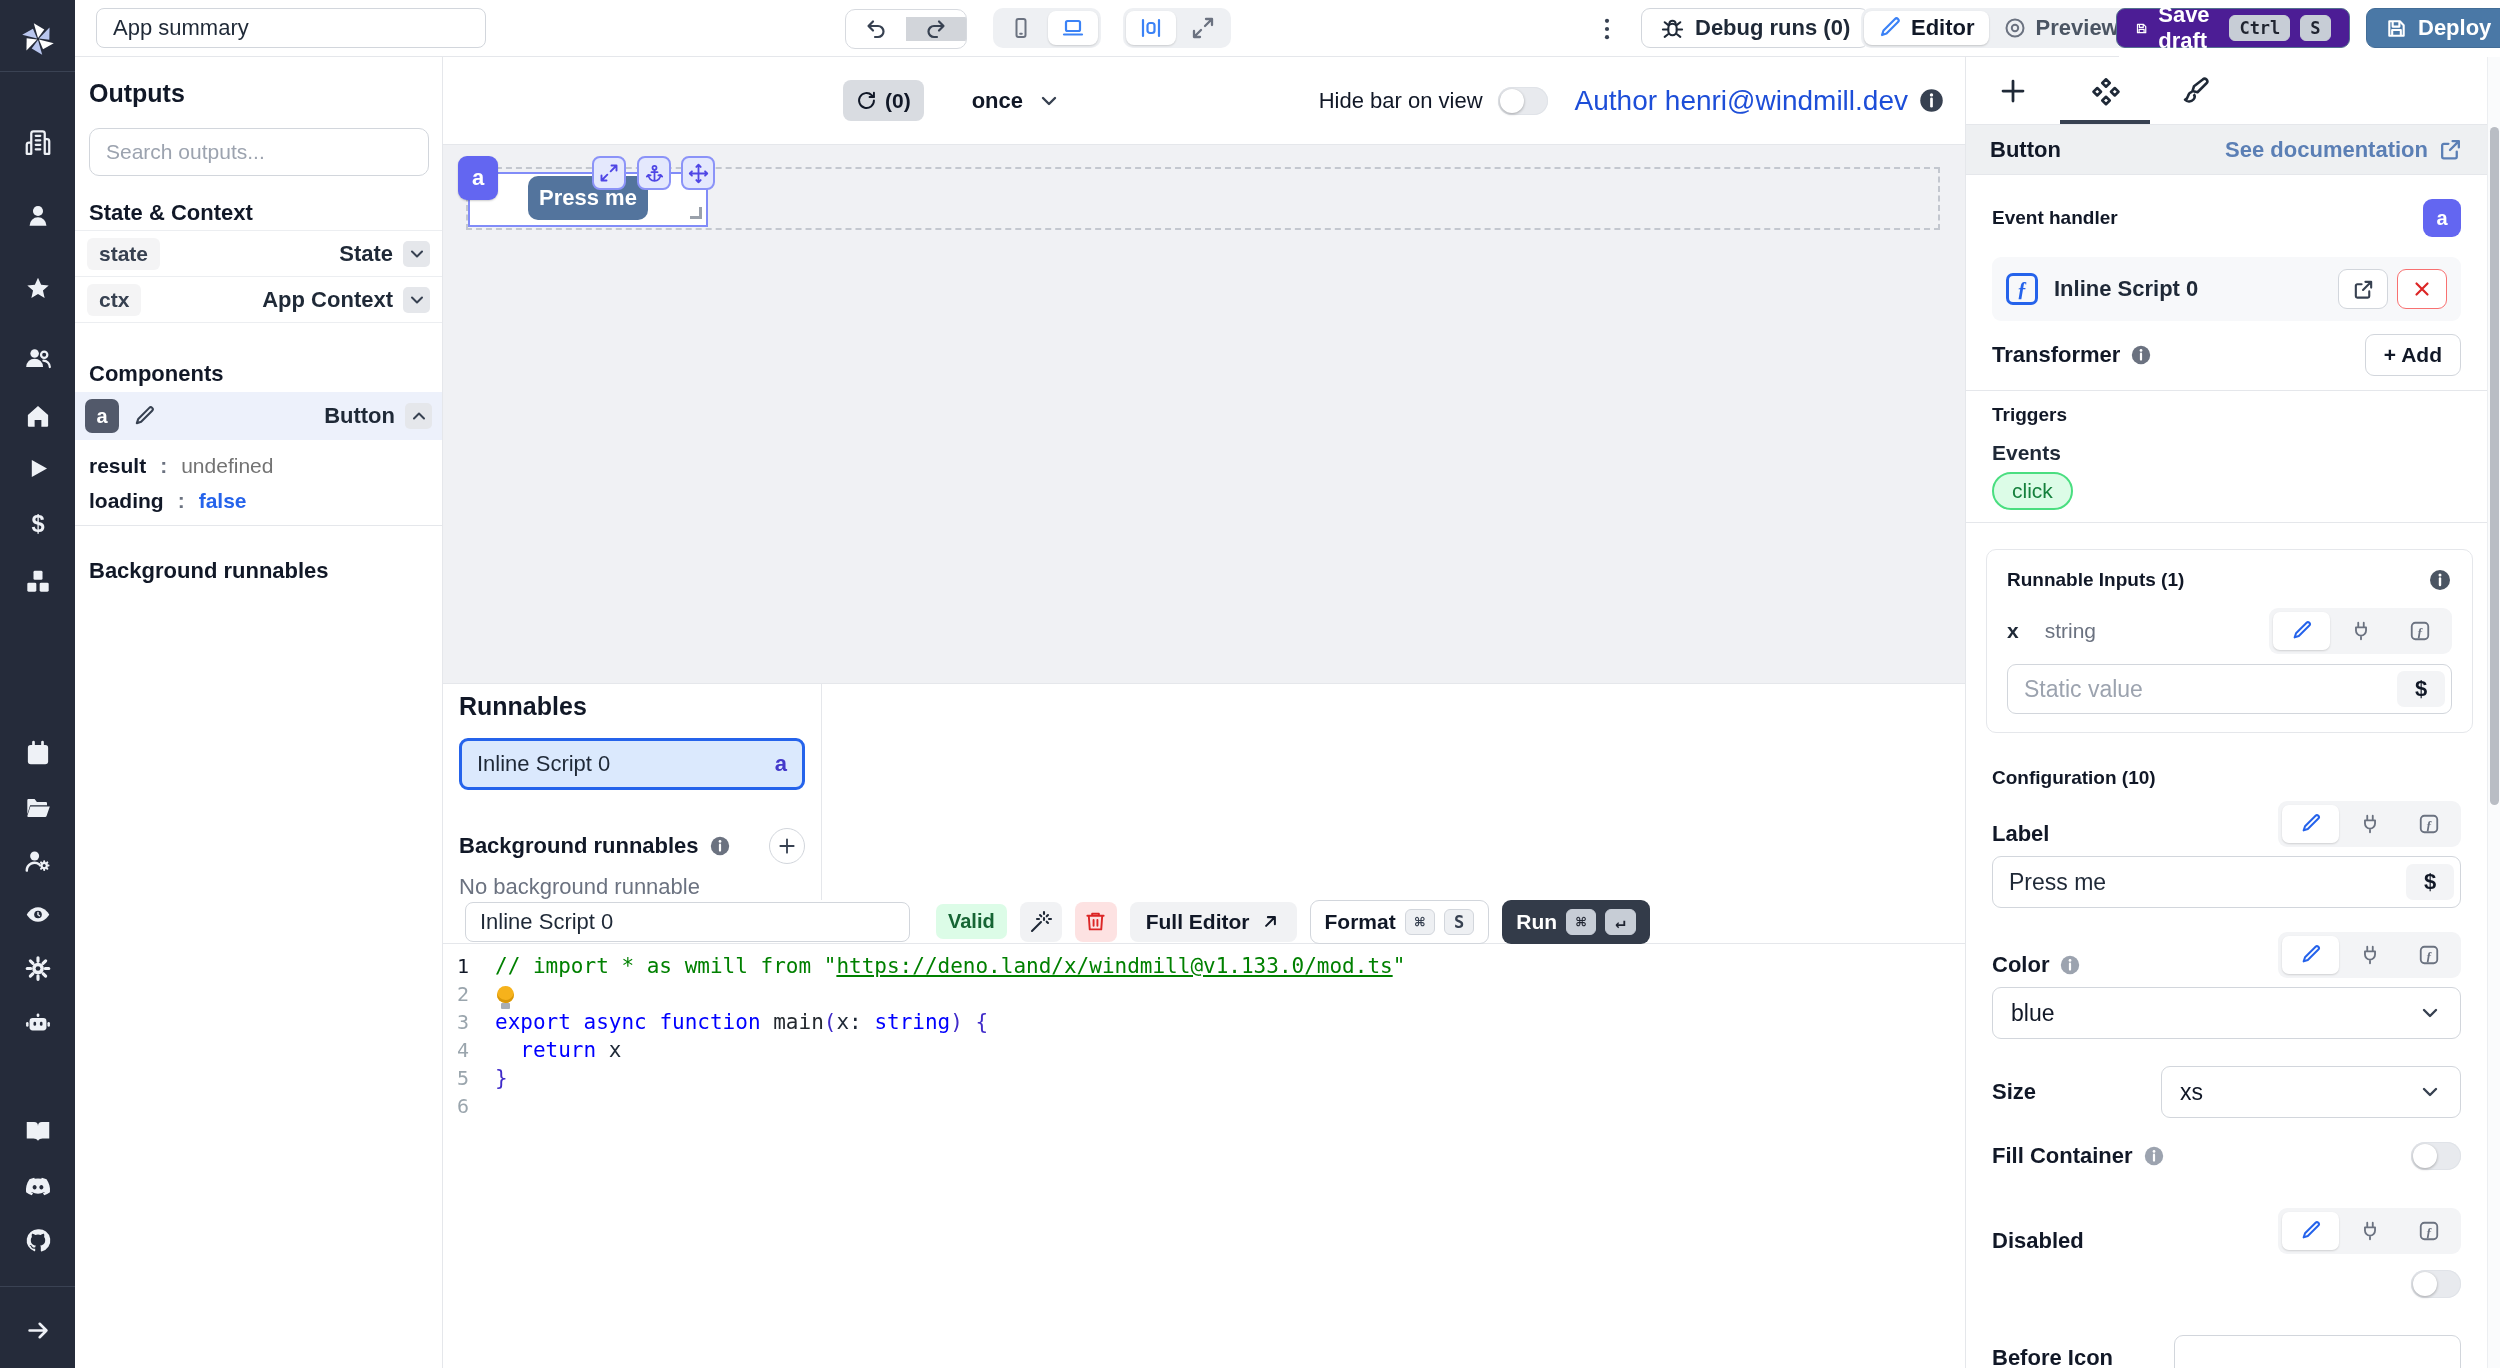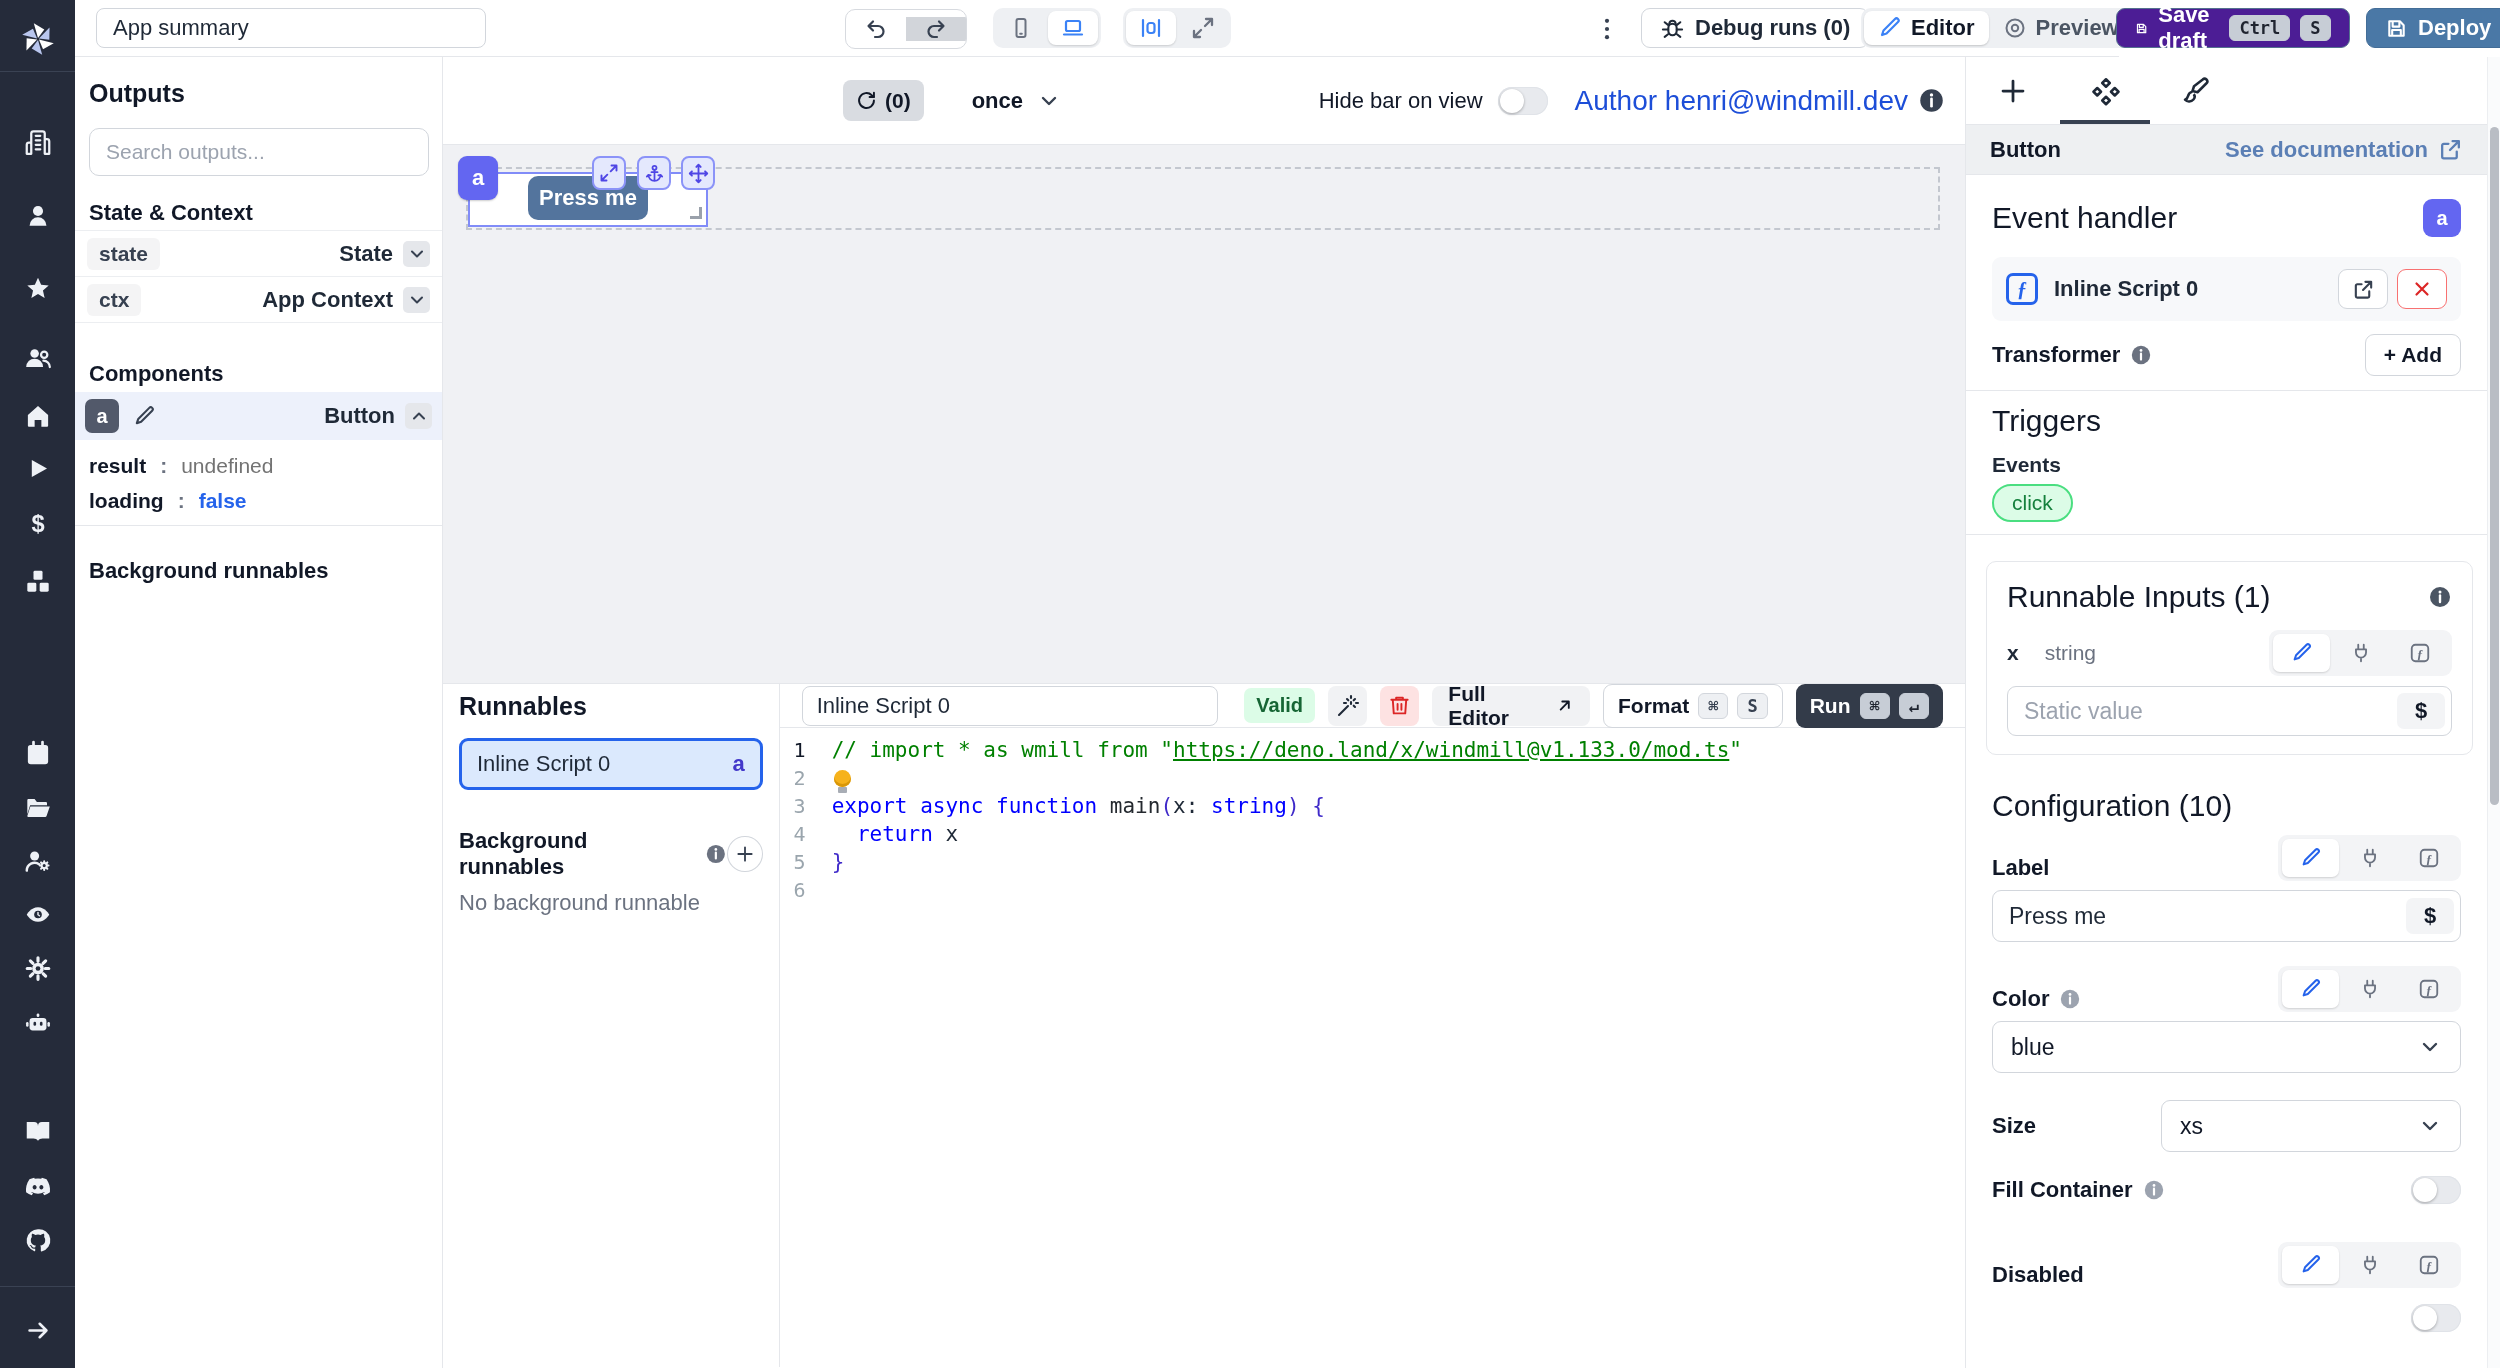--- a/index.html
+++ b/index.html
@@ -79,21 +79,21 @@
   .sel-card { position:absolute; left:25px; top:27px; width:240px; height:55px; background:#fff; border:2px solid #818cf8; }
   .a-badge-indigo { position:absolute; left:15px; top:11px; width:40px; height:44px; background:#6366f1; border-radius:9px;
             color:#fff; font-size:22px; font-weight:700; display:flex; align-items:center; justify-content:center; z-index:3;
             box-shadow:0 1px 2px rgba(0,0,0,.2); }
   .ctl-btn { position:absolute; top:11px; width:34px; height:34px; background:#e4e8fd; border:2px solid #8b93f8;
             border-radius:8px; color:#4f46e5; display:flex; align-items:center; justify-content:center; z-index:3; }
   .press-btn { position:absolute; left:85px; top:31px; width:120px; height:44px; background:#53749d; border-radius:10px;
             color:#fff; font-size:22px; font-weight:700; display:flex; align-items:center; justify-content:center; z-index:2; }
   .resize-h { position:absolute; left:247px; top:62px; width:12px; height:12px;
             border-right:3px solid #9aa1ab; border-bottom:3px solid #9aa1ab; z-index:3; }
-  .bottom { display:flex; height:684px; background:#fff; border-top:1px solid #e5e7eb; }
+  .bottom { display:flex; height:684px; background:#fff; border-top:1px solid #e5e7eb;flex-direction:column; }
   .runnables { width:379px; border-right:1px solid #e5e7eb; padding:8px 16px 0 16px; }
   .run-item { margin-top:17px; height:52px; border:3px solid #2563eb; background:#dbe9fd; border-radius:9px;
             display:flex; align-items:center; padding:0 15px; font-size:22px; color:#1f2937; }
   .run-item .badge-a { color:#4338ca; font-weight:700; }
   .plus-circle { width:36px; height:36px; border-radius:50%; border:1px solid #d2d6dc; color:#374151;
             display:flex; align-items:center; justify-content:center; }
   .codecol { flex:1; display:flex; flex-direction:column; }
   .ed-toolbar { height:44px; display:flex; align-items:center; gap:13px; padding:0 22px; border-bottom:1px solid #e5e7eb; margin-top:0; }
   .ed-name { width:445px; height:40px; border:1px solid #d2d6dc; border-radius:8px; padding:0 14px; font-size:22px; font-family:inherit; color:#1f2937; }
   .valid-badge { background:#dcfce7; color:#166534; border-radius:7px; font-size:20px; font-weight:700; padding:6px 12px; margin-left:13px; }
@@ -120,21 +120,21 @@
   
   .right-panel { position:absolute; left:1965px; top:57px; width:522px; height:1311px; background:#fff;
             border-left:1px solid #e5e7eb; overflow:hidden; }
   .tabs { position:relative; height:68px; display:flex; align-items:center; border-bottom:1px solid #e5e7eb; color:#1f2937; }
   .tab { width:30px; height:30px; }
   .tab-underline { position:absolute; left:94px; bottom:0; width:90px; height:4px; background:#374151; }
   .rp-header { height:50px; background:#eef0f2; border-bottom:1px solid #e5e7eb; display:flex; align-items:center; padding:0 24px; }
   .rp-header .t { font-size:22px; font-weight:700; color:#111827; }
   .doclink { display:flex; align-items:center; gap:10px; color:#5b7fb5; font-size:22px; font-weight:700; }
   .rp-sec { padding:0 26px; }
-  .h-lg { font-size:30px; font-weight:400; color:#111827; }
+  .h-lg { font-size:19px; font-weight:700; color:#111827; }
   .badge-a-sq { width:38px; height:38px; border-radius:9px; background:#6366f1; color:#fff; font-size:20px; font-weight:700;
             display:flex; align-items:center; justify-content:center; }
   .script-card { margin-top:20px; height:64px; background:#f7f8fa; border-radius:9px; display:flex; align-items:center; padding:0 14px; }
   .fx-chip { width:32px; height:32px; border:3px solid #2563eb; border-radius:7px; color:#2563eb; font-size:20px; font-weight:700;
             font-style:italic; display:flex; align-items:center; justify-content:center; font-family:"Liberation Serif", serif; }
   .mini-btn { width:50px; height:40px; background:#fff; border:1px solid #d2d6dc; border-radius:9px;
             display:flex; align-items:center; justify-content:center; color:#374151; }
   .mini-btn.red { border-color:#f87171; color:#dc2626; }
   .add-btn { height:42px; padding:0 18px; background:#fff; border:1px solid #d2d6dc; border-radius:9px;
             font-size:21px; font-weight:600; color:#111827; display:flex; align-items:center; }

